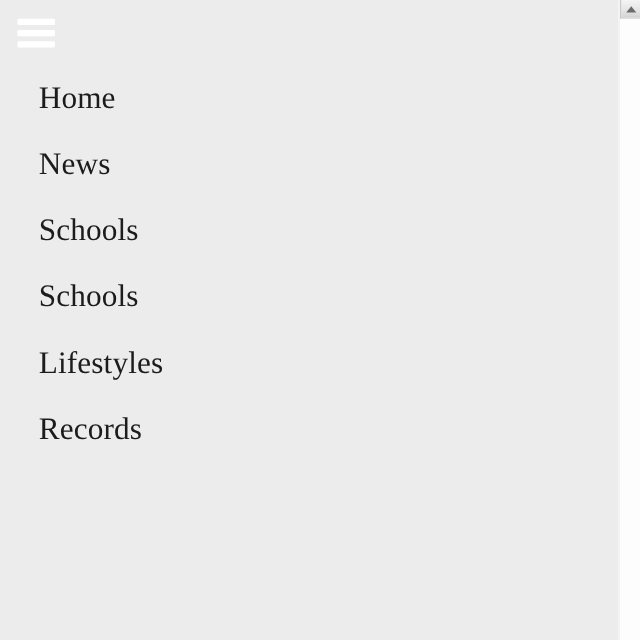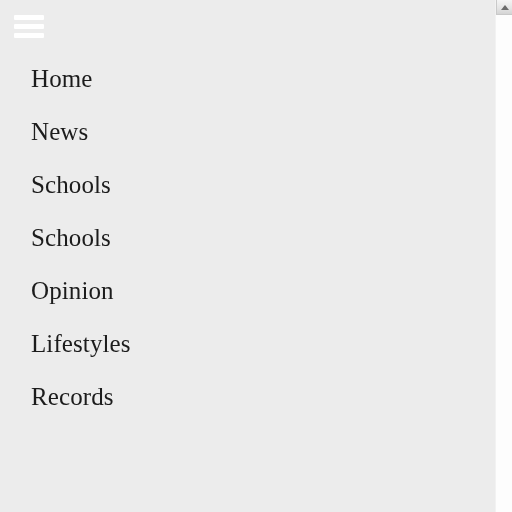--- a/index.html
+++ b/index.html
@@ -152,23 +152,20 @@
       <li>
         <a class="nav-link" href="#">News</a>
       </li>
       <li>
         <a class="nav-link" href="#">Schools</a>
       </li>
       <li>
         <a class="nav-link" href="#">Schools</a>
       </li>
       <li>
-        <a class="nav-link" href="#">Opinion</a>
-      </li>
-      <li>
         <a class="nav-link" href="#">Lifestyles</a>
       </li>
       <li>
         <a class="nav-link" href="#">Records</a>
       </li>
     </ul>
 
   </div>
 
   <div id="scrollbar">

